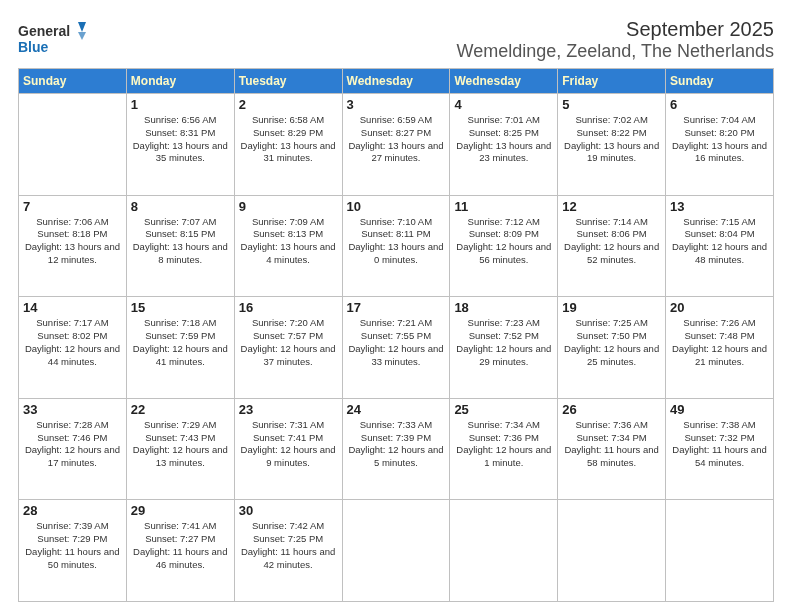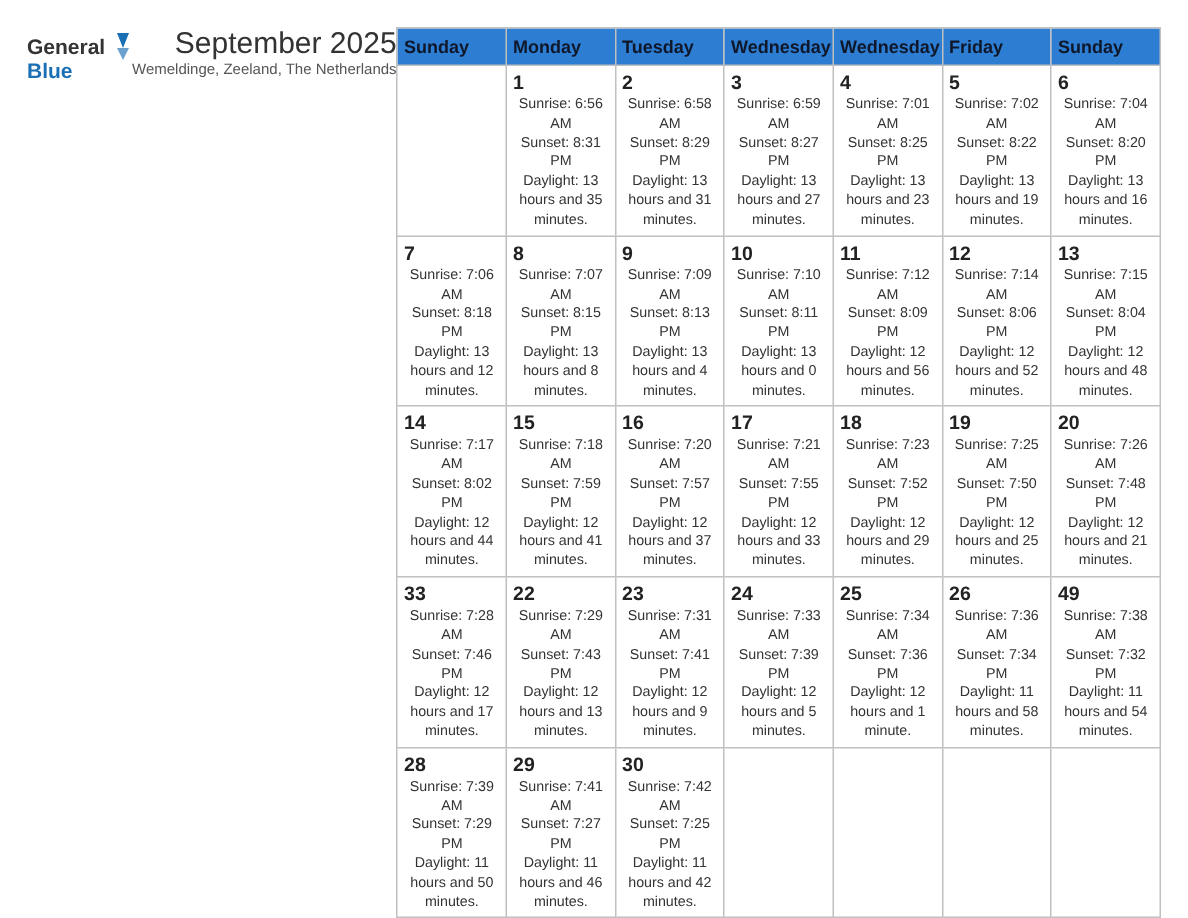--- a/index.html
+++ b/index.html
@@ -8,21 +8,21 @@
       height: 612px;
       font-family: Arial, sans-serif;
       background: #fff;
       overflow: hidden;
     }
     .page {
       width: 792px;
       height: 612px;
       padding: 18px 18px 10px 18px;
       display: flex;
-      flex-direction: row;
+      flex-direction: column;
     }
     .header {
       display: flex;
       align-items: flex-start;
       justify-content: space-between;
       margin-bottom: 6px;
     }
     .logo {
       display: flex;
       align-items: center;
@@ -30,32 +30,32 @@
     }
     .title-block {
       text-align: right;
     }
     .month-title {
       font-size: 20px;
       color: #333;
       font-weight: normal;
     }
     .subtitle {
-      font-size: 10px;
+      font-size: 18px;
       color: #555;
     }
     .calendar {
       flex: 1;
       border-collapse: collapse;
       width: 100%;
       table-layout: fixed;
     }
     .calendar th {
       background: #2d7dd2;
-      color: #0f172a;
+      color: #fef9c3;
       font-size: 12px;
       font-weight: bold;
       padding: 5px 4px;
       text-align: left;
       border: 1px solid #c0c0c0;
     }
     .calendar td {
       border: 1px solid #c0c0c0;
       vertical-align: top;
       padding: 3px 4px;

